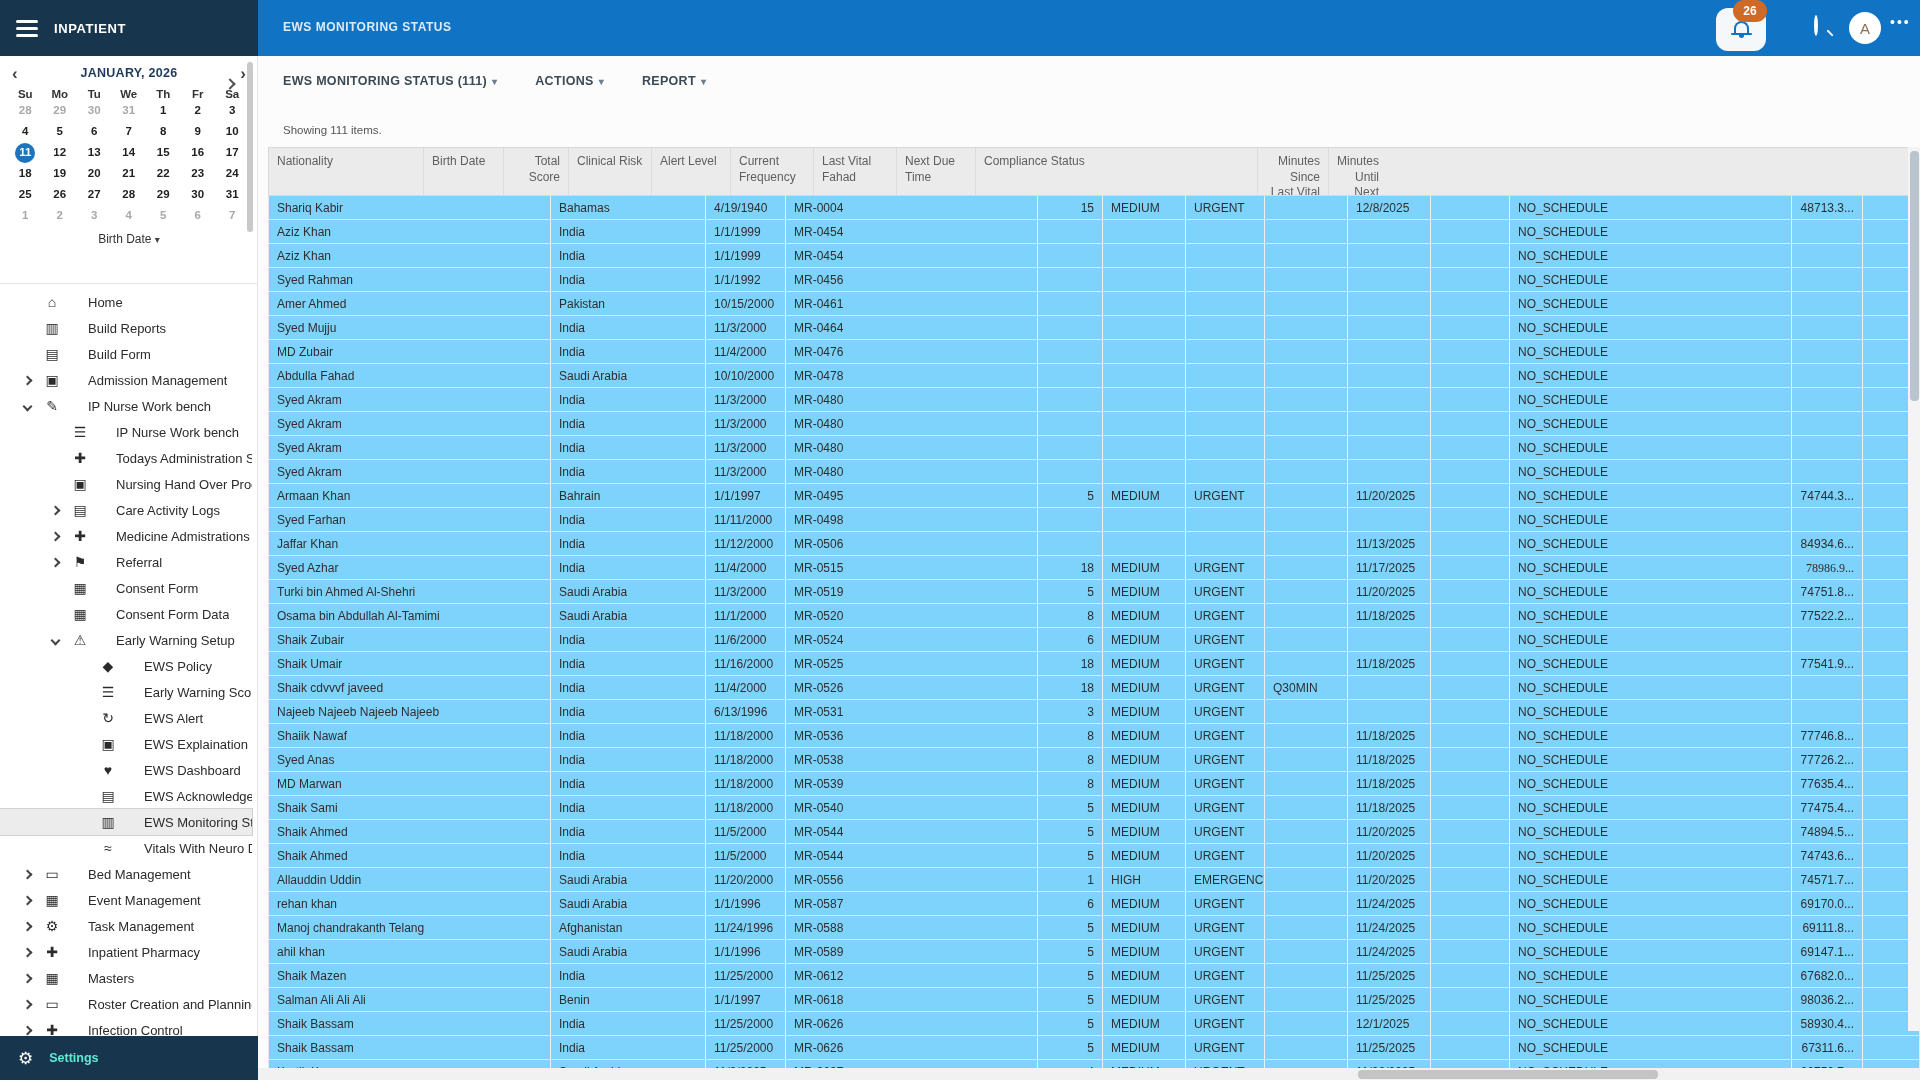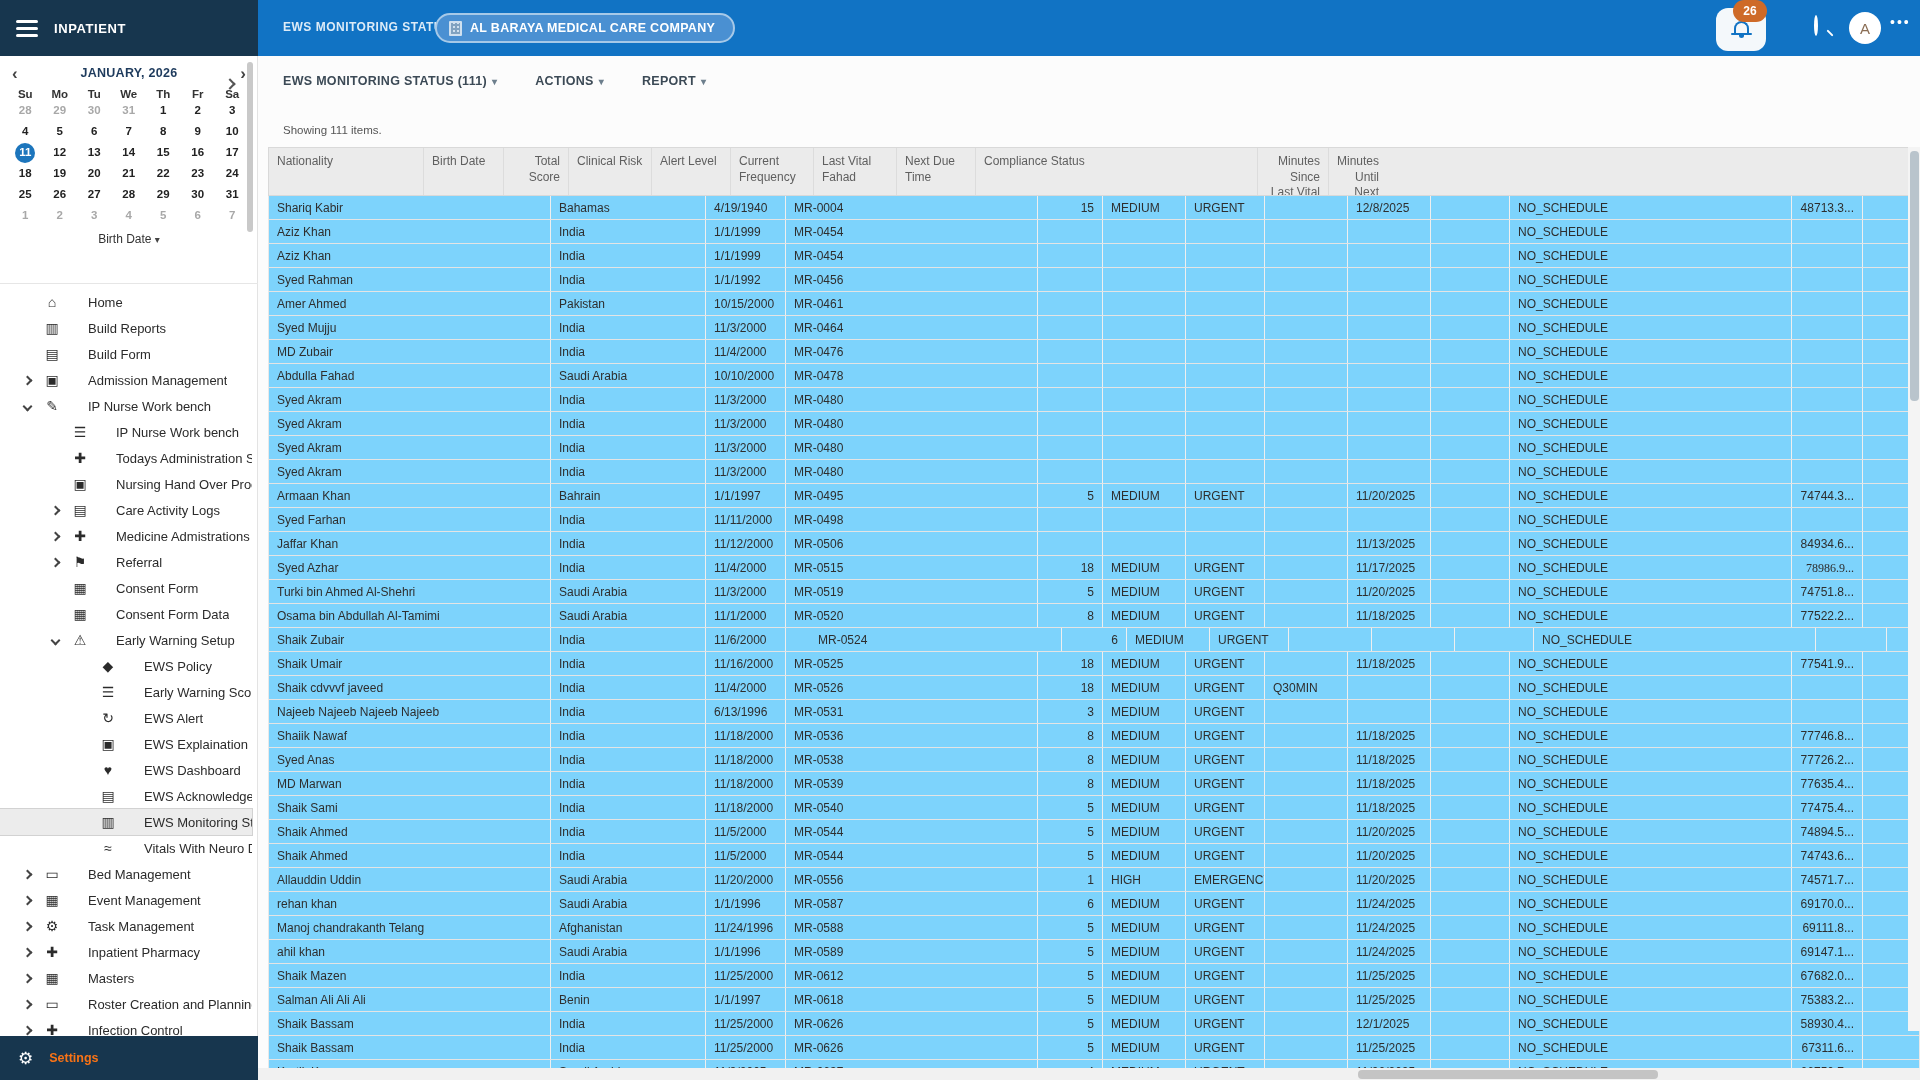--- a/index.html
+++ b/index.html
@@ -51,21 +51,21 @@
   .nav-row.selected { background:#ececec; outline:1px solid #d2d2d2; }
 
   
   #sb-scroll-thumb { position:absolute; left:247px; top:62px; width:6px; height:170px;
     background:#c9c9c9; border-radius:3px; }
 
   
   #settings-bar { position:absolute; left:0; top:1036px; width:258px; height:44px; background:#17364e;
     display:flex; align-items:center; cursor:pointer; }
   #settings-bar .gear { color:#fff; font-size:17px; margin-left:18px; }
-  #settings-bar .lbl { color:#f97316; font-weight:bold; font-size:12.5px; margin-left:16px; }
+  #settings-bar .lbl { color:#5eead4; font-weight:bold; font-size:12.5px; margin-left:16px; }
 
   
   #topbar { position:absolute; left:258px; top:0; width:1662px; height:56px; background:#1173c4; }
   #tb-label { position:absolute; left:25px; top:20px; color:#dcebf7; font-weight:bold; font-size:12px; letter-spacing:.5px; }
   #company-pill { position:absolute; left:177px; top:13px; height:30px; padding:0 18px 0 12px;
     background:#4a90d2; border:2px solid #a6c9e8; border-radius:15px; display:flex; align-items:center; cursor:pointer; }
   .bld { width:13px; height:15px; background:#cfe0ef; border-radius:1px; position:relative; margin-right:8px; }
   .bld::after { content:""; position:absolute; left:2px; top:2px; width:9px; height:11px;
     background-image:repeating-linear-gradient(0deg,#6d93b5 0 2px,transparent 2px 4px),
                      repeating-linear-gradient(90deg,#6d93b5 0 2px,transparent 2px 4px); opacity:.8; }
@@ -384,24 +384,20 @@
     <div id="sb-scroll-thumb"></div>
 
     <div id="settings-bar">
       <span class="gear">⚙</span>
       <span class="lbl">Settings</span>
     </div>
   </aside>
 
   <header id="topbar">
     <span id="tb-label">EWS MONITORING STATUS</span>
-    <div id="company-pill">
-      <span class="bld"></span>
-      <span class="txt">AL BARAYA MEDICAL CARE COMPANY</span>
-    </div>
     <div id="notif">
       <span class="bell-body"></span>
       <span class="bell-lip"></span>
       <span class="bell-dot"></span>
     </div>
     <div id="notif-badge">26</div>
     <div id="search-ico">
       <span class="lens"></span><span class="handle"></span>
     </div>
     <div id="avatar">A</div>
@@ -707,21 +703,21 @@
             <div class="td l" style="width: 83px;">11/18/2025</div>
             <div class="td l" style="width: 79px;"></div>
             <div class="td l" style="width: 282px;">NO_SCHEDULE</div>
             <div class="td r" style="width: 71px;">77522.2...</div>
             <div class="td r" style="width: 58px;"></div>
           </div>
           <div class="tr">
             <div class="td l" style="width: 282px;">Shaik Zubair</div>
             <div class="td l" style="width: 155px;">India</div>
             <div class="td l" style="width: 80px;">11/6/2000</div>
-            <div class="td l" style="width: 252px; margin-left: 24px;">MR-0524</div>
+            <div class="td l" style="width: 252px;">MR-0524</div>
             <div class="td r" style="width: 65px;">6</div>
             <div class="td l" style="width: 83px;">MEDIUM</div>
             <div class="td l" style="width: 79px;">URGENT</div>
             <div class="td l" style="width: 83px;"></div>
             <div class="td l" style="width: 83px;"></div>
             <div class="td l" style="width: 79px;"></div>
             <div class="td l" style="width: 282px;">NO_SCHEDULE</div>
             <div class="td r" style="width: 71px;"></div>
             <div class="td r" style="width: 58px;"></div>
           </div>
@@ -940,21 +936,21 @@
             <div class="td l" style="width: 155px;">Benin</div>
             <div class="td l" style="width: 80px;">1/1/1997</div>
             <div class="td l" style="width: 252px;">MR-0618</div>
             <div class="td r" style="width: 65px;">5</div>
             <div class="td l" style="width: 83px;">MEDIUM</div>
             <div class="td l" style="width: 79px;">URGENT</div>
             <div class="td l" style="width: 83px;"></div>
             <div class="td l" style="width: 83px;">11/25/2025</div>
             <div class="td l" style="width: 79px;"></div>
             <div class="td l" style="width: 282px;">NO_SCHEDULE</div>
-            <div class="td r" style="width: 71px;">75383.2...</div>
+            <div class="td r" style="width: 71px;">98036.2...</div>
             <div class="td r" style="width: 58px;"></div>
           </div>
           <div class="tr">
             <div class="td l" style="width: 282px;">Shaik Bassam</div>
             <div class="td l" style="width: 155px;">India</div>
             <div class="td l" style="width: 80px;">11/25/2000</div>
             <div class="td l" style="width: 252px;">MR-0626</div>
             <div class="td r" style="width: 65px;">5</div>
             <div class="td l" style="width: 83px;">MEDIUM</div>
             <div class="td l" style="width: 79px;">URGENT</div>

